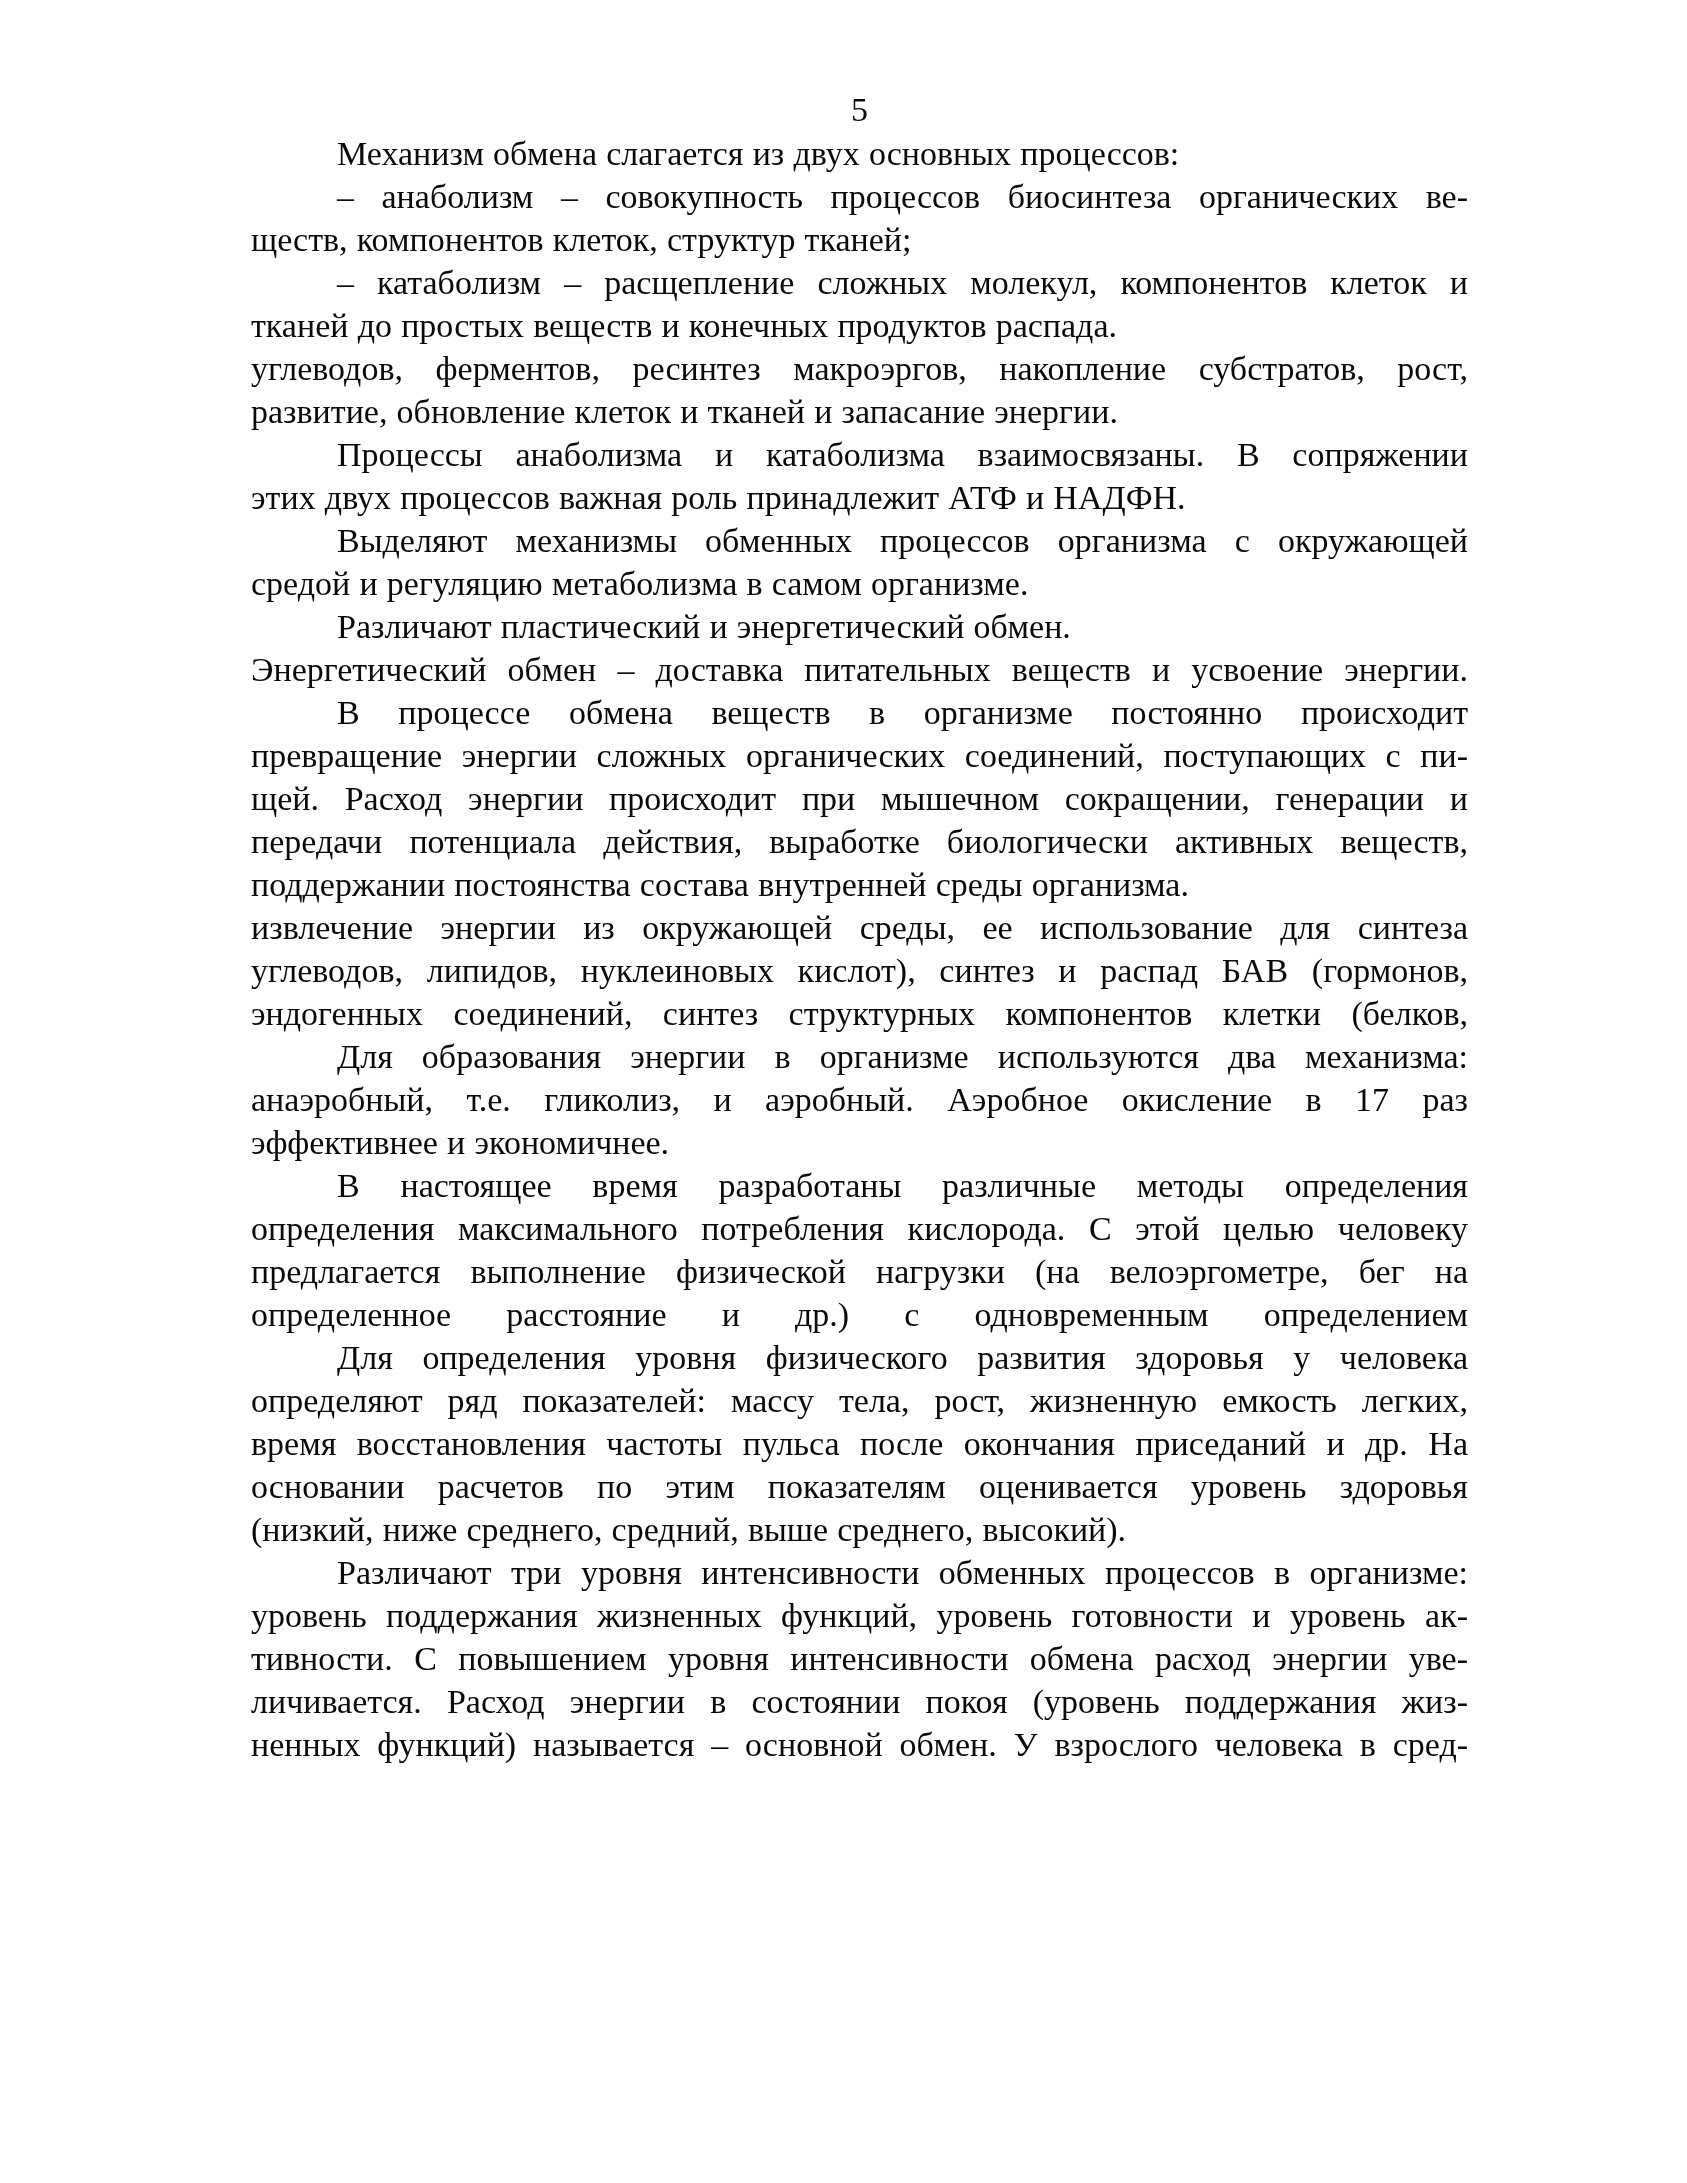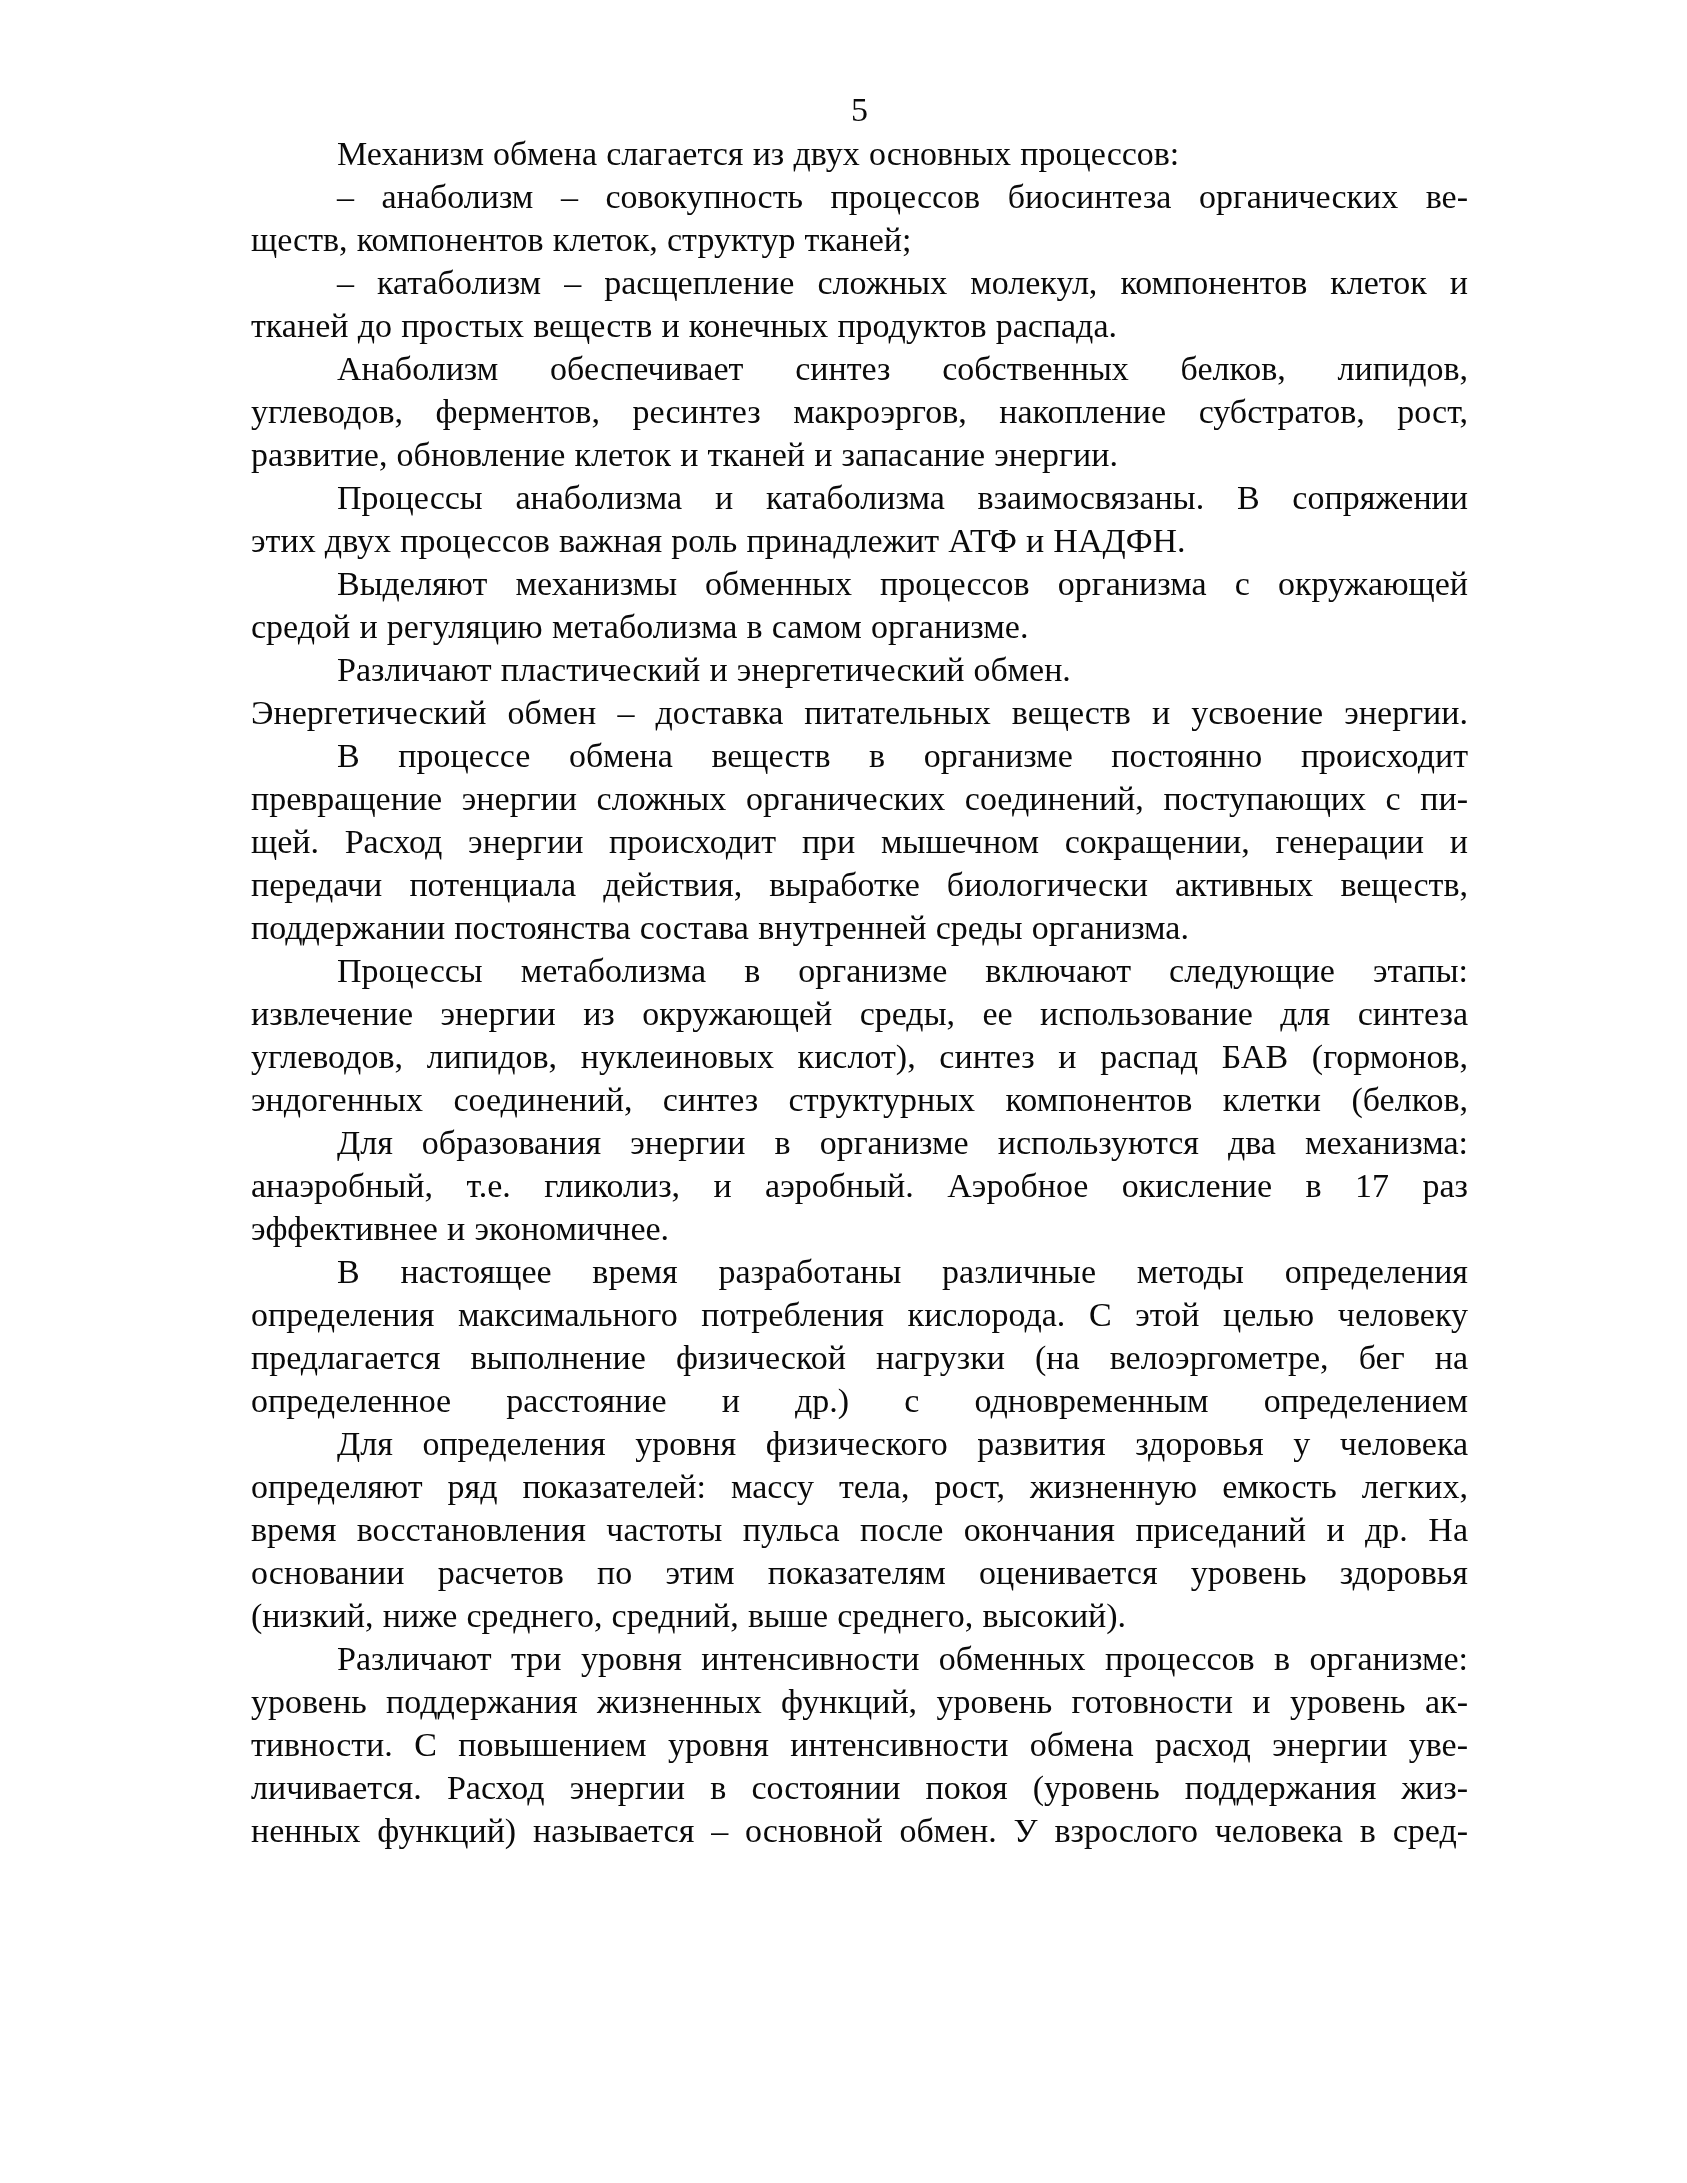--- a/index.html
+++ b/index.html
@@ -52,35 +52,33 @@
 <body>
 
 <div class="page">
   <div class="page-number">5</div>
   <div class="page-text">
       <div class="line indent end">Механизм обмена слагается из двух основных процессов:</div>
       <div class="line indent">– анаболизм – совокупность процессов биосинтеза органических ве-</div>
       <div class="line end">ществ, компонентов клеток, структур тканей;</div>
       <div class="line indent">– катаболизм – расщепление сложных молекул, компонентов клеток и</div>
       <div class="line end">тканей до простых веществ и конечных продуктов распада.</div>
-      <div class="line indent">Анаболизм обеспечивает синтез собственных белков, липидов,</div>
       <div class="line">углеводов, ферментов, ресинтез макроэргов, накопление субстратов, рост,</div>
       <div class="line end">развитие, обновление клеток и тканей и запасание энергии.</div>
       <div class="line indent">Процессы анаболизма и катаболизма взаимосвязаны. В сопряжении</div>
       <div class="line end">этих двух процессов важная роль принадлежит АТФ и НАДФН.</div>
       <div class="line indent">Выделяют механизмы обменных процессов организма с окружающей</div>
       <div class="line end">средой и регуляцию метаболизма в самом организме.</div>
       <div class="line indent end">Различают пластический и энергетический обмен.</div>
       <div class="line">Энергетический обмен – доставка питательных веществ и усвоение энергии.</div>
       <div class="line indent">В процессе обмена веществ в организме постоянно происходит</div>
       <div class="line">превращение энергии сложных органических соединений, поступающих с пи-</div>
       <div class="line">щей. Расход энергии происходит при мышечном сокращении, генерации и</div>
       <div class="line">передачи потенциала действия, выработке биологически активных веществ,</div>
       <div class="line end">поддержании постоянства состава внутренней среды организма.</div>
-      <div class="line indent">Процессы метаболизма в организме включают следующие этапы:</div>
       <div class="line">извлечение энергии из окружающей среды, ее использование для синтеза</div>
       <div class="line">углеводов, липидов, нуклеиновых кислот), синтез и распад БАВ (гормонов,</div>
       <div class="line">эндогенных соединений, синтез структурных компонентов клетки (белков,</div>
       <div class="line indent">Для образования энергии в организме используются два механизма:</div>
       <div class="line">анаэробный, т.е. гликолиз, и аэробный. Аэробное окисление в 17 раз</div>
       <div class="line end">эффективнее и экономичнее.</div>
       <div class="line indent">В настоящее время разработаны различные методы определения</div>
       <div class="line">определения максимального потребления кислорода. С этой целью человеку</div>
       <div class="line">предлагается выполнение физической нагрузки (на велоэргометре, бег на</div>
       <div class="line">определенное расстояние и др.) с одновременным определением</div>

